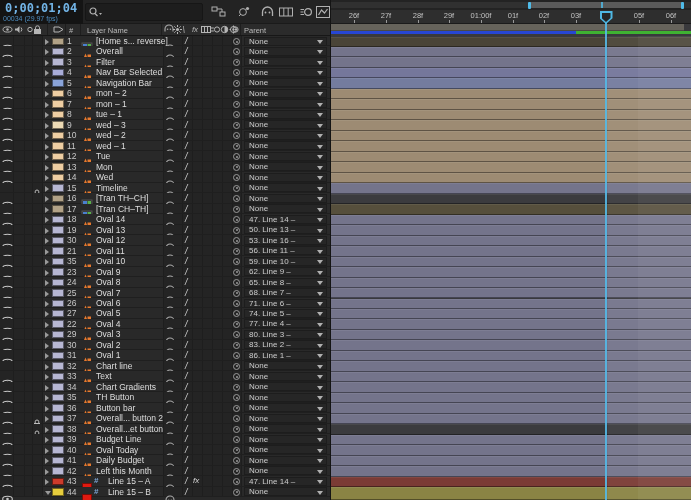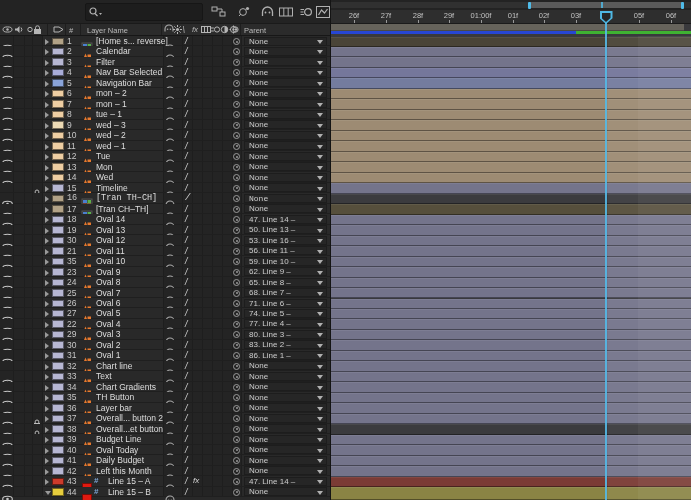--- a/index.html
+++ b/index.html
@@ -69,20 +69,24 @@
   .ph-inner{position:absolute;left:2px;top:2px;width:9px;height:9px;background:#262626;
             clip-path:polygon(0 0,100% 0,100% 55%,50% 100%,0 55%);}
   svg{overflow:visible;}
 </style>
 </head>
 <body>
 
 <div id="app">
 
   <div id="topbar">
+    <div id="tc-panel">
+      <div id="timecode">0;00;01;04</div>
+      <div id="frameinfo">00034 (29.97 fps)</div>
+    </div>
     <div id="searchbox">
       <svg width="14" height="12" style="position:absolute;left:2px;top:3px">
         <circle cx="5" cy="4" r="3" fill="none" stroke="#b0b0b0" stroke-width="1.2"></circle>
         <line x1="7" y1="6.5" x2="9.5" y2="9" stroke="#b0b0b0" stroke-width="1.2"></line>
         <path d="M11 6 l3 0 l-1.5 2 z" fill="#b0b0b0"></path>
       </svg>
     </div>
     <div class="tb-icon" style="left:210px">
       <svg width="14" height="12">
           <rect x="0" y="1" width="5" height="4" fill="none" stroke="#b0b0b0"></rect>
@@ -266,21 +270,21 @@
               <circle cx="5.5" cy="4" r="1.3" fill="#c6c6c6"></circle>
             </svg></span>
           <span class="twirl col"></span>
           <span class="swatch" style="background:#b7b7d3"></span>
           <span class="lnum">2</span>
           <span class="licon"><svg width="10" height="8">
               <rect x="0.5" y="4" width="9" height="3.5" fill="#8a4416"></rect>
               <path d="M2 4 L3.5 0.5 L5 4 Z" fill="#e87a2e"></path>
               <rect x="5.5" y="1.5" width="3.5" height="2.5" fill="#e87a2e"></rect>
             </svg></span>
-          <span class="lname">Calendar</span>
+          <span class="lname">Overall</span>
           <span class="shyic"><svg width="10" height="7">
               <path d="M1 6.5 V4 a4 4 0 0 1 8 0 V6.5" fill="none" stroke="#aaaaaa" stroke-width="1.1"></path>
               <circle cx="3.6" cy="4.3" r="0.8" fill="#aaaaaa"></circle>
               <circle cx="6.4" cy="4.3" r="0.8" fill="#aaaaaa"></circle>
             </svg></span>
           <span class="qual">/</span>
           <span class="pwhip"></span>
           <span class="pdrop">
             <span class="ptext">None</span>
             <span class="parrow"></span>
@@ -799,21 +803,21 @@
               <circle cx="3.6" cy="4.3" r="0.8" fill="#aaaaaa"></circle>
               <circle cx="6.4" cy="4.3" r="0.8" fill="#aaaaaa"></circle>
             </svg></span>
           <span class="qual">/</span>
           <span class="pwhip"></span>
           <span class="pdrop">
             <span class="ptext">None</span>
             <span class="parrow"></span>
           </span>
         </div>
-        <div class="lrow" style="top: 157.2px; height: 10.48px; font-family: Liberation Mono, monospace;">
+        <div class="lrow" style="top: 157.2px; height: 10.48px;">
           <div class="cellzone" style="left:0;width:42px"></div>
           <div class="cellzone" style="left:163px;width:78px"></div>
           <div class="vline" style="left:13px"></div>
           <div class="vline" style="left:24px"></div>
           <div class="vline" style="left:32px"></div>
           <div class="vline" style="left:42px"></div>
           <div class="vline" style="left:163px"></div>
           <div class="vline" style="left:182px"></div>
           <div class="vline" style="left:192px"></div>
           <div class="vline" style="left:202px"></div>
@@ -1626,21 +1630,21 @@
               <circle cx="5.5" cy="4" r="1.3" fill="#c6c6c6"></circle>
             </svg></span>
           <span class="twirl col"></span>
           <span class="swatch" style="background:#b7b7d3"></span>
           <span class="lnum">36</span>
           <span class="licon"><svg width="10" height="8">
               <rect x="0.5" y="4" width="9" height="3.5" fill="#8a4416"></rect>
               <path d="M2 4 L3.5 0.5 L5 4 Z" fill="#e87a2e"></path>
               <rect x="5.5" y="1.5" width="3.5" height="2.5" fill="#e87a2e"></rect>
             </svg></span>
-          <span class="lname">Layer bar</span>
+          <span class="lname">Button bar</span>
           <span class="shyic"><svg width="10" height="7">
               <path d="M1 6.5 V4 a4 4 0 0 1 8 0 V6.5" fill="none" stroke="#aaaaaa" stroke-width="1.1"></path>
               <circle cx="3.6" cy="4.3" r="0.8" fill="#aaaaaa"></circle>
               <circle cx="6.4" cy="4.3" r="0.8" fill="#aaaaaa"></circle>
             </svg></span>
           <span class="qual">/</span>
           <span class="pwhip"></span>
           <span class="pdrop">
             <span class="ptext">None</span>
             <span class="parrow"></span>

